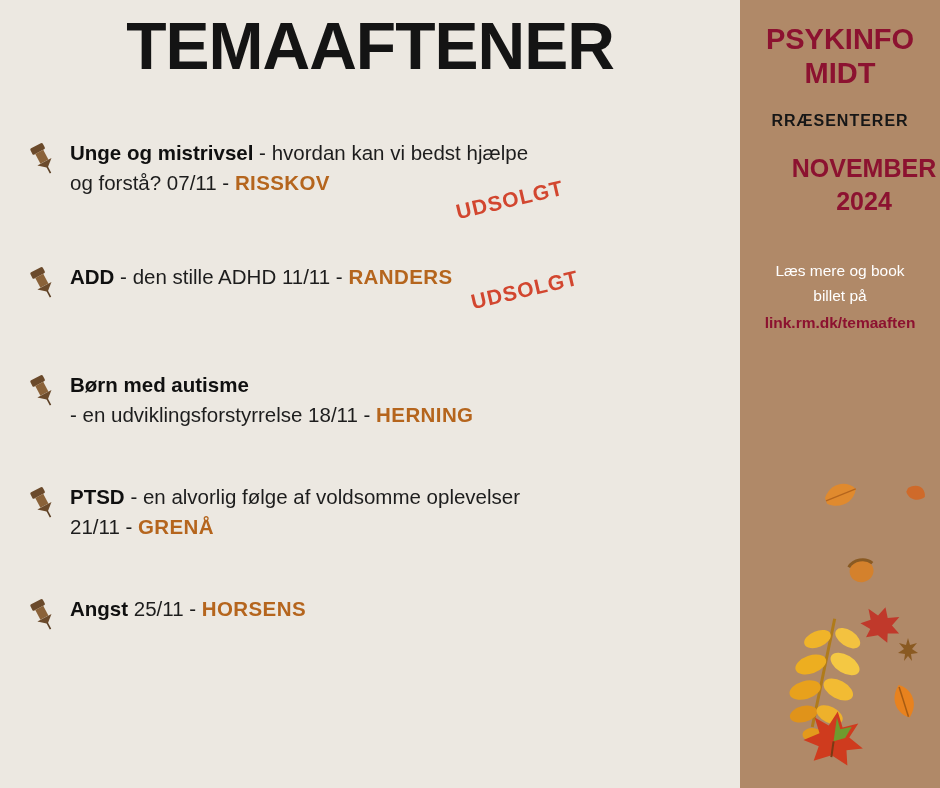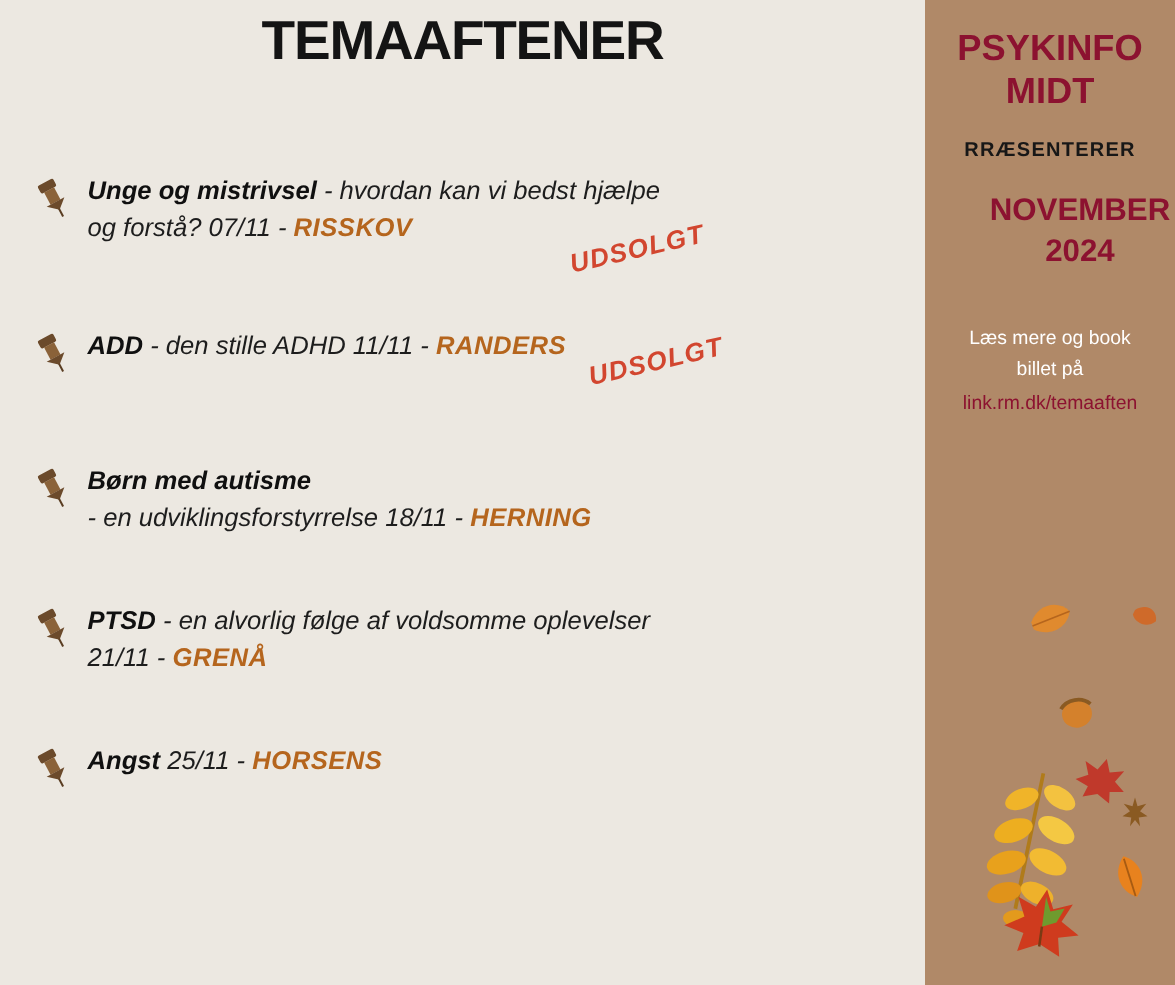--- a/index.html
+++ b/index.html
@@ -27,32 +27,31 @@
     height: 788px;
     background: #ece8e1;
     box-sizing: border-box;
   }
   .title {
     position: absolute;
     top: 8px;
     left: 0;
     width: 740px;
     text-align: center;
-    font-size: 44px;
+    font-size: 66px;
     font-weight: bold;
     letter-spacing: -1px;
     color: #141414;
     font-family: "Liberation Sans", sans-serif;
   }
   .events {
     position: absolute;
     top: 138px;
     left: 0;
     width: 828px;
-    font-style: italic;
   }
   .event {
     position: relative;
     min-height: 56px;
     padding-left: 70px;
     margin-bottom: 52px;
     box-sizing: border-box;
   }
   .pin-icon {
     position: absolute;
@@ -126,21 +125,21 @@
     color: #ffffff;
     font-size: 15.5px;
     line-height: 25px;
     padding: 0 14px;
   }
   .booking-link {
     display: block;
     margin-top: 2px;
     color: #8c1230;
     font-size: 15.5px;
-    font-weight: normal;
+    font-weight: bold;
     text-decoration: none;
   }
   .leaves {
     position: absolute;
     left: 0;
     bottom: 0;
     width: 200px;
     height: 330px;
     pointer-events: none;
   }

